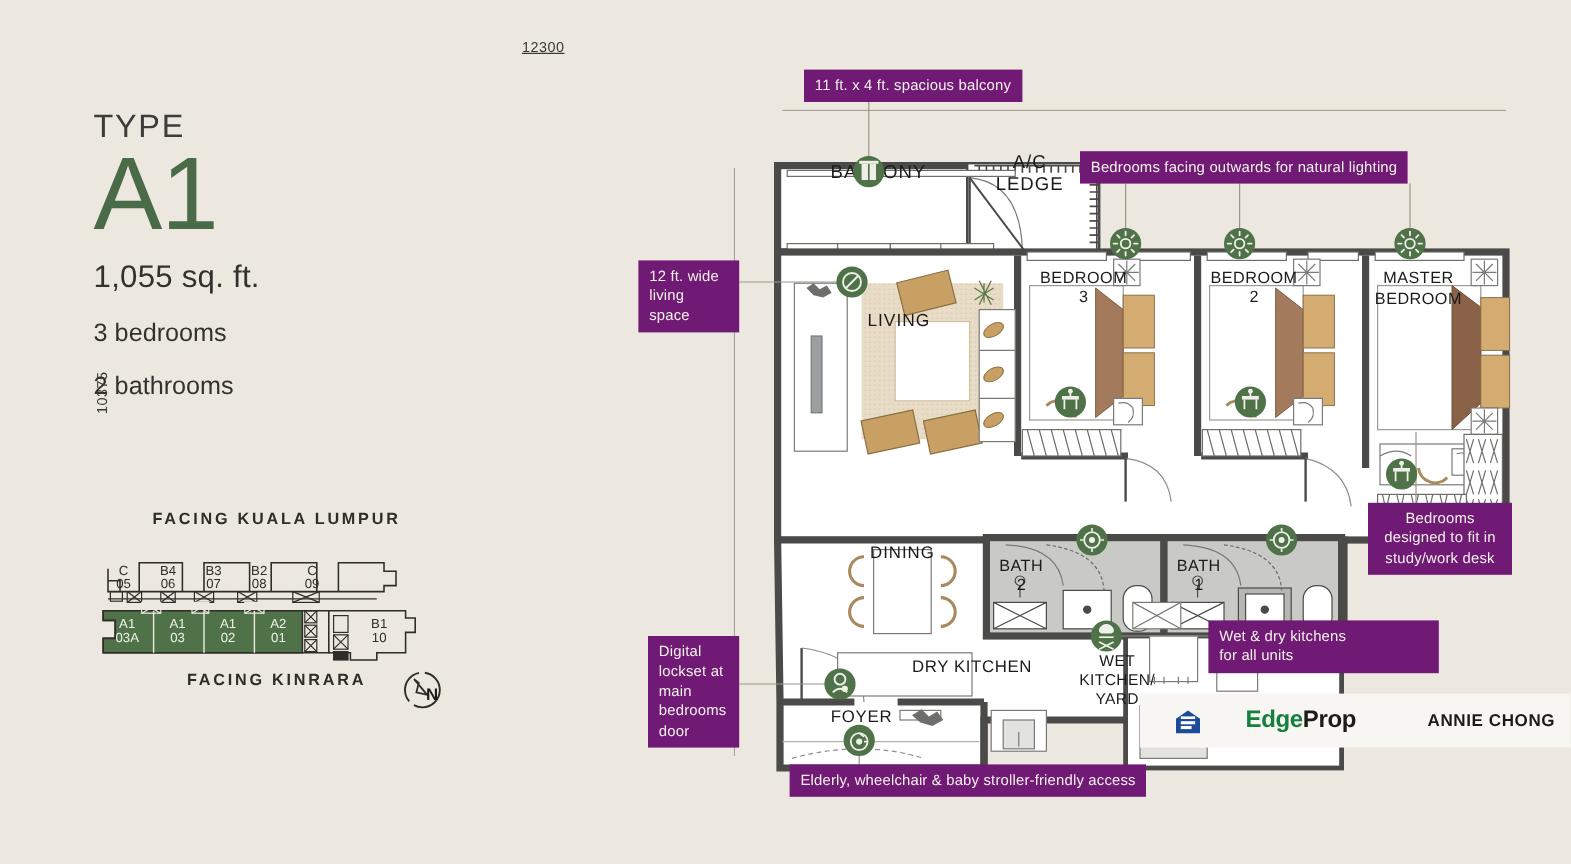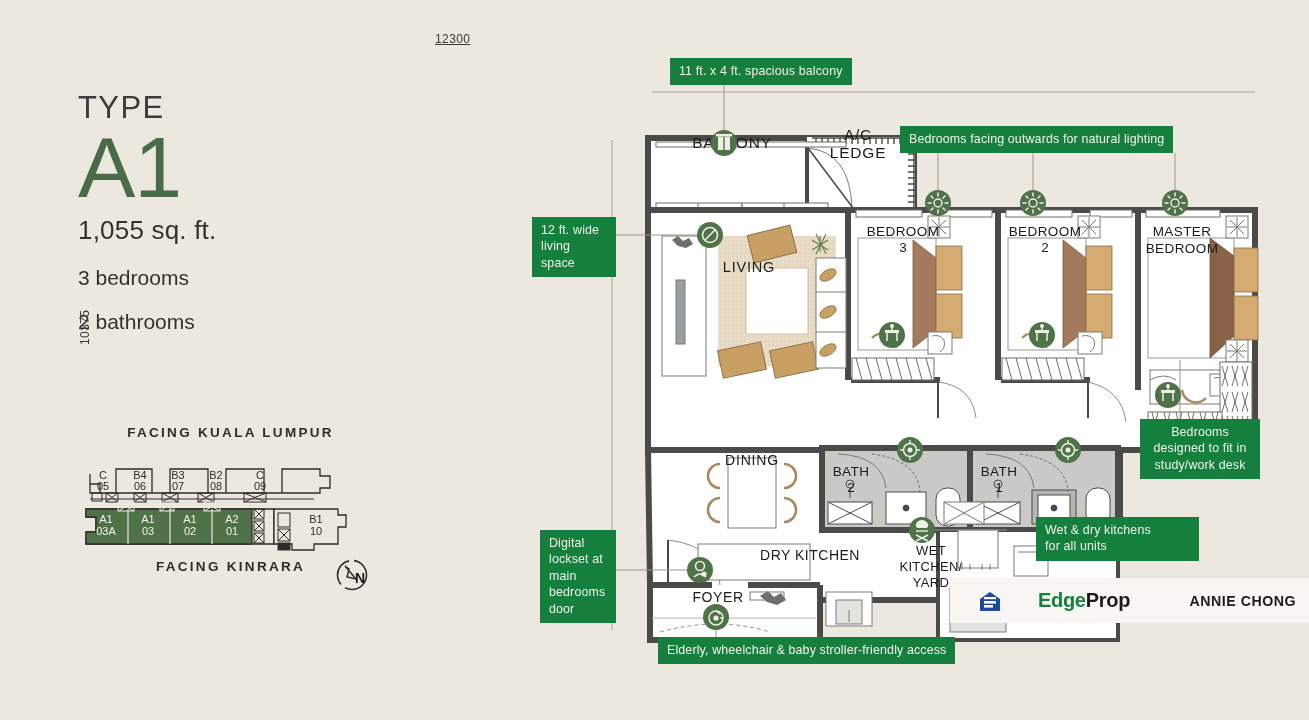--- a/index.html
+++ b/index.html
@@ -7,21 +7,21 @@
     width: 1309px; height: 720px;
     background: #ece8df;
     font-family: "Liberation Sans", sans-serif;
     position: relative;
     overflow: hidden;
   }
 
   
   #title-block { position: absolute; left: 78px; top: 90px; }
   #type-word {
-    font-size: 31px; letter-spacing: 1.4px; color: #3c3c3a;
+    font-size: 27px; letter-spacing: 1.4px; color: #3c3c3a;
     font-weight: 400;
   }
   #type-code {
     font-size: 86px; line-height: 0.92; color: #4a6b47;
     font-weight: 400; letter-spacing: -1px; margin-top: 2px;
   }
   #specs { position: absolute; left: 78px; top: 215px; color: #33312e; }
   #spec-area { font-size: 26px; letter-spacing: 0.2px; }
   #spec-beds, #spec-baths { font-size: 21px; margin-top: 20px; }
 
@@ -36,33 +36,33 @@
   #sp-svg { position: absolute; top: 22px; left: 0; }
   #compass { position: absolute; left: 256px; top: 132px; }
 
   
   #fp { position: absolute; left: 520px; top: 40px; width: 780px; height: 640px; }
   #fp-svg { position: absolute; left: 0; top: 0; }
 
   
   .callout {
     position: absolute;
-    background: #15803d;
+    background: #701a75;
     color: #f2f1e9;
     font-size: 12.4px;
     line-height: 1.32;
     padding: 5px 9px 6px 9px;
     letter-spacing: 0.15px;
     white-space: pre-line;
   }
   #c-balcony  { left: 150px; top: 18px; }
   #c-bedrooms { left: 380px; top: 86px; }
   #c-living   { left: 12px;  top: 177px; width: 84px; }
   #c-desk     { left: 620px; top: 379px; width: 120px; text-align: center; }
-  #c-kitchen  { left: 516px; top: 477px; width: 163px; }
+  #c-kitchen  { left: 487px; top: 477px; width: 192px; }
   #c-lock     { left: 20px;  top: 490px; width: 76px; }
   #c-access   { left: 138px; top: 597px; }
 
   
   .dim-text {
     position: absolute; font-size: 12px; color: #3a3936; letter-spacing: 0.4px;
   }
   #dim-top { left: 435px; top: 32px; text-decoration: underline; }
   #dim-left {
     left: 78px; top: 345px;

